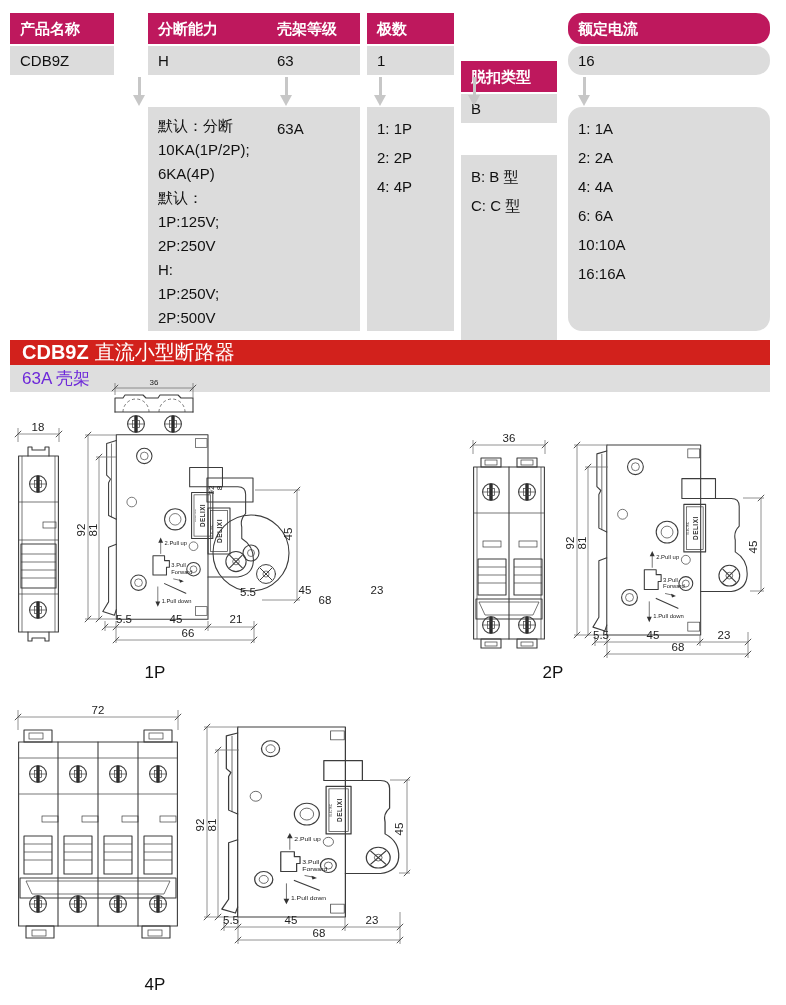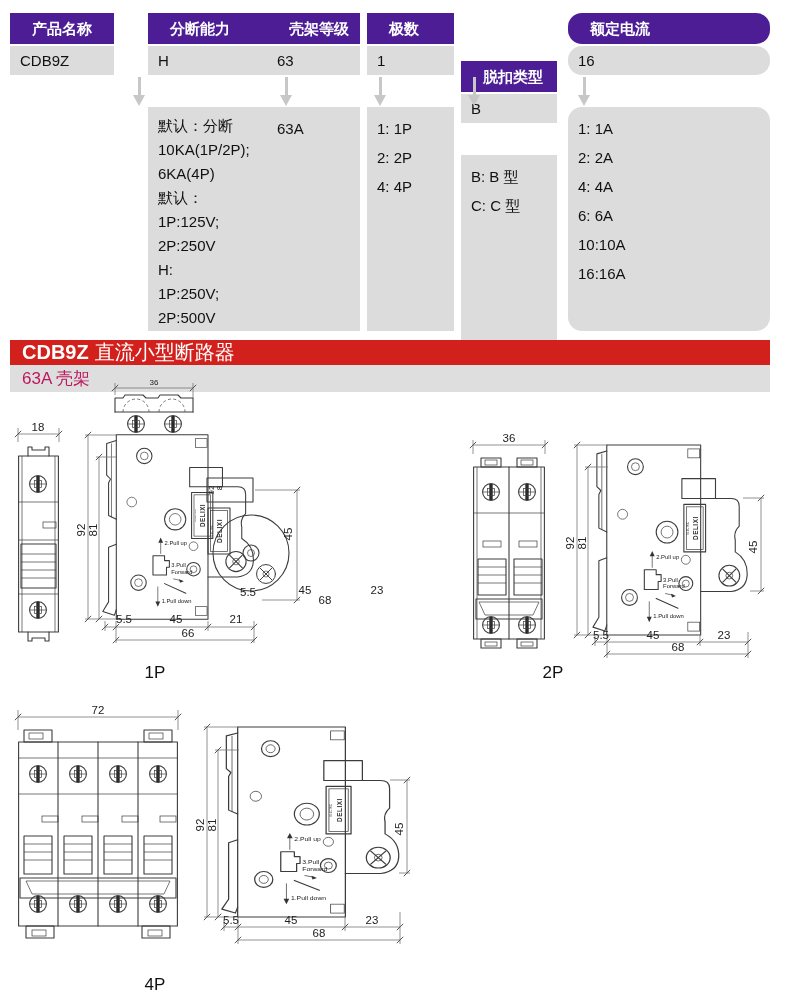--- a/index.html
+++ b/index.html
@@ -1,38 +1,38 @@
 <!DOCTYPE html>
 <html><head>
 <meta charset="utf-8">
 <style>
   html,body{margin:0;padding:0;background:#fff;}
   .page{position:relative;width:786px;height:1005px;background:#fff;overflow:hidden;
         font-family:"Liberation Sans", sans-serif;color:#1a1a1a;}
   .cell{position:absolute;box-sizing:border-box;}
-  .hdr{background:#4c1d95;color:#fff;font-size:15px;font-weight:bold;
-       height:31px;line-height:31px;padding-left:22px;top:13px;}
+  .hdr{background:#be185d;color:#fff;font-size:15px;font-weight:bold;
+       height:31px;line-height:31px;padding-left:10px;top:13px;}
   .val{background:#dcdcdc;color:#111;font-size:15px;height:29px;line-height:29px;
        padding-left:10px;top:46px;}
   .det{background:#dcdcdc;color:#111;font-size:15px;top:107px;height:224px;
        padding:7px 8px 0 10px;}
   .det .ln24{line-height:24px;white-space:nowrap;}
   .det .ln29{line-height:29px;white-space:nowrap;}
   .c1{left:10px;width:104px;} .c2{left:121px;width:146px;margin-left:27px;} .c3{left:267px;width:93px;}
   .c4{left:367px;width:87px;} .c5{left:461px;width:96px;margin-top:48px;} .c6{left:568px;width:202px;border-radius:14px;}
   .arr{position:absolute;top:77px;width:12px;height:29px;}
   .arr .stem{position:absolute;left:4.5px;top:0;width:3px;height:19px;background:#c7c7c7;}
   .arr .head{position:absolute;left:0;top:18px;width:0;height:0;
              border-left:6px solid transparent;border-right:6px solid transparent;
              border-top:11px solid #c7c7c7;}
   .banner{position:absolute;left:10px;top:340px;width:760px;height:25px;background:#d2211c;
           color:#fff;font-size:20px;line-height:25px;padding-left:12px;box-sizing:border-box;}
   .banner b{font-weight:bold;margin-right:6px;}
   .framebar{position:absolute;left:10px;top:365px;width:760px;height:27px;background:#dedede;
-            color:#be185d;font-size:17px;line-height:27px;padding-left:12px;box-sizing:border-box;}
+            color:#6d28d9;font-size:17px;line-height:27px;padding-left:12px;box-sizing:border-box;}
   svg{position:absolute;overflow:visible;}
   .ln{stroke:#3c3c3c;stroke-width:1.1;fill:none;stroke-linejoin:round;stroke-linecap:round;}
   .lt{stroke:#3c3c3c;stroke-width:0.7;fill:none;}
   .dash{stroke-dasharray:3,2.4;}
   .dm{stroke:#777;stroke-width:0.8;fill:none;}
   .dmt{stroke:#555;stroke-width:1;fill:none;}
   .dt{fill:#222;font-size:11.5px;font-family:"Liberation Sans",sans-serif;}
   .ds{fill:#222;font-size:8px;font-family:"Liberation Sans",sans-serif;}
   .an{fill:#222;font-size:6px;font-family:"Liberation Sans",sans-serif;}
   .lg{fill:#333;font-size:6.5px;font-weight:bold;letter-spacing:.5px;font-family:"Liberation Sans",sans-serif;}

